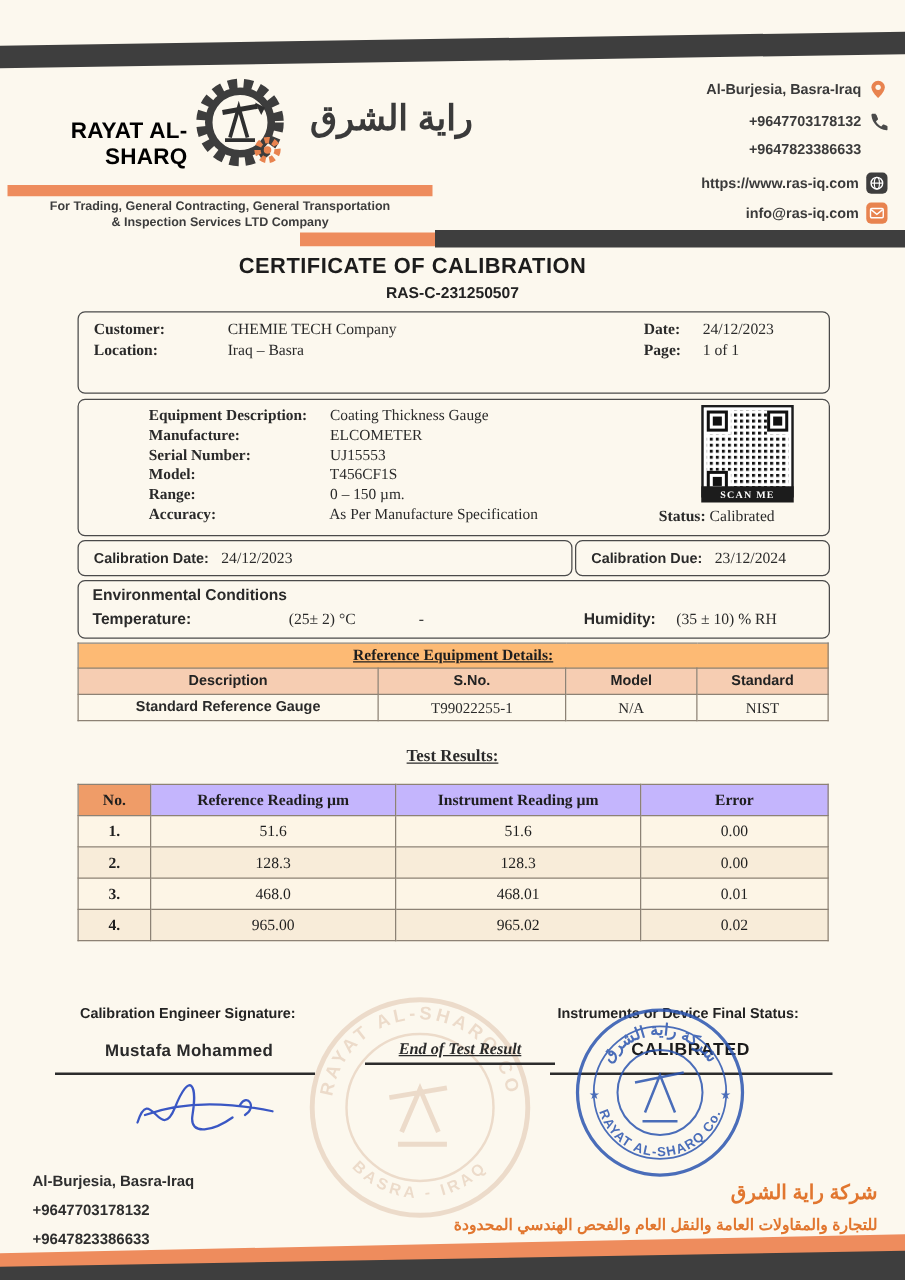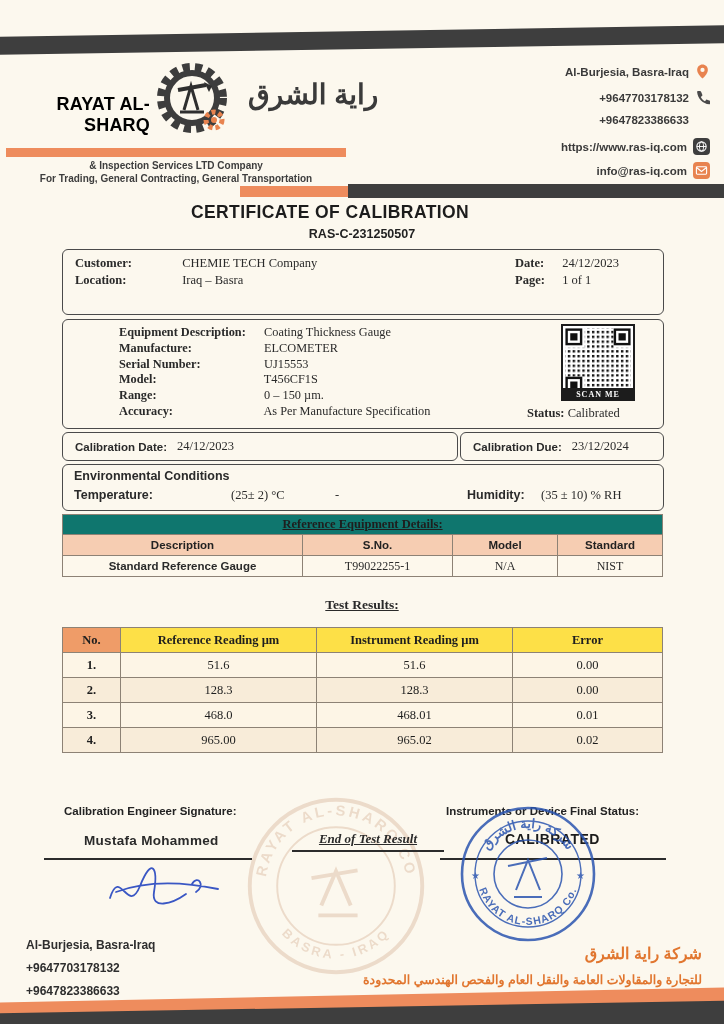--- a/index.html
+++ b/index.html
@@ -58,30 +58,30 @@
   .calrow .lbl{font-size:11.5px;}
   .calrow .val{font-family:"Liberation Serif",serif;font-size:12.5px;}
 
   .box-env{left:62px;top:464px;width:600px;height:45px;}
   .env-head{position:absolute;left:11px;top:4px;font-size:12.5px;font-weight:bold;}
   .env-item{position:absolute;top:23px;font-size:12.5px;}
 
   
   .ref-table{position:absolute;left:62px;top:514px;width:600px;border-collapse:collapse;table-layout:fixed;}
   .ref-table td,.ref-table th{border:1px solid #8d8275;padding:0;font-size:11.5px;}
-  .ref-title-row td{background:#0f766e;text-align:center;font-weight:bold;font-family:"Liberation Serif",serif;font-size:12.5px;text-decoration:underline;height:19px;color:#1e1e1e;}
+  .ref-title-row td{background:#fdba74;text-align:center;font-weight:bold;font-family:"Liberation Serif",serif;font-size:12.5px;text-decoration:underline;height:19px;color:#1e1e1e;}
   .ref-head th{background:#f6cdb2;height:20px;text-align:center;font-weight:bold;color:#222;}
   .ref-row td{background:#fdf8ec;height:20px;text-align:center;font-family:"Liberation Serif",serif;font-size:12px;}
   .ref-row td.b{font-family:"Liberation Sans",sans-serif;font-weight:bold;font-size:11.5px;}
 
   .test-heading{left:0;top:597px;width:724px;text-align:center;font-family:"Liberation Serif",serif;font-weight:bold;font-size:13.5px;text-decoration:underline;}
 
   .test-table{position:absolute;left:62px;top:627px;width:600px;border-collapse:collapse;table-layout:fixed;}
   .test-table td,.test-table th{border:1px solid #8d8275;font-family:"Liberation Serif",serif;font-size:12.5px;text-align:center;color:#1e1e1e;}
-  .test-table th{background:#fde047;height:22px;font-weight:bold;}
+  .test-table th{background:#c4b5fd;height:22px;font-weight:bold;}
   .test-table th.no{background:#ef9c68;}
   .test-table td{height:22px;}
   .test-table tr.odd td{background:#fdf5e6;}
   .test-table tr.even td{background:#f8ecd9;}
   .test-table td.no{background:#f8dfc8;font-weight:bold;}
 
   
   .sign-label{position:absolute;font-size:11.5px;font-weight:bold;color:#232323;}
   .engineer-name{left:84px;top:833px;font-size:13.5px;font-weight:bold;letter-spacing:.3px;}
   .end-test{left:292px;top:831px;width:152px;text-align:center;font-family:"Liberation Serif",serif;font-style:italic;font-weight:bold;font-size:13px;border-bottom:2px solid #2c2c2c;padding-bottom:3px;text-decoration:underline;}
@@ -111,22 +111,22 @@
     <path d="M38 54 L45 30 L52 54" fill="none" stroke="#2f2f2f" stroke-width="3"></path>
     <path d="M32 34 L60 29" stroke="#2f2f2f" stroke-width="4"></path>
     <path d="M58 26 l8 4 -3 6 z" fill="#2f2f2f"></path>
     <path d="M34 56 h24" stroke="#2f2f2f" stroke-width="3"></path>
     <circle cx="68" cy="64" r="8" fill="none" stroke="#e8834f" stroke-width="5" stroke-dasharray="4 3"></circle>
     <circle cx="68" cy="64" r="3" fill="#e8834f"></circle>
   </svg>
   <div class="abs company-ar">راية الشرق</div>
   <div class="abs logo-underbar"></div>
   <div class="abs tagline">
+    <div>For Trading, General Contracting, General Transportation</div>
     <div>&amp; Inspection Services LTD Company</div>
-    <div>For Trading, General Contracting, General Transportation</div>
   </div>
 
   <div class="contact-line" style="top:64px">
     <span>Al-Burjesia, Basra-Iraq</span>
     <span class="ic">
       <svg width="15" height="15" viewBox="0 0 14 14">
           <path d="M7 .5C4.2.5 2 2.7 2 5.5c0 3.6 5 8 5 8s5-4.4 5-8C12 2.7 9.8.5 7 .5z" fill="#e8834f"></path>
           <circle cx="7" cy="5.5" r="2" fill="#fcf8ee"></circle>
         </svg>
     </span>

